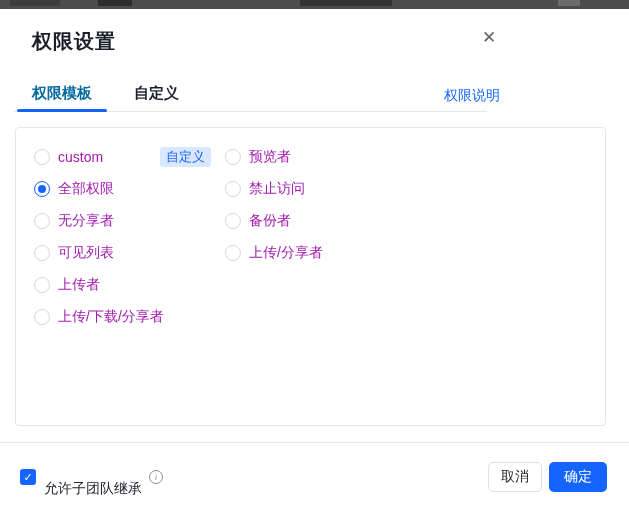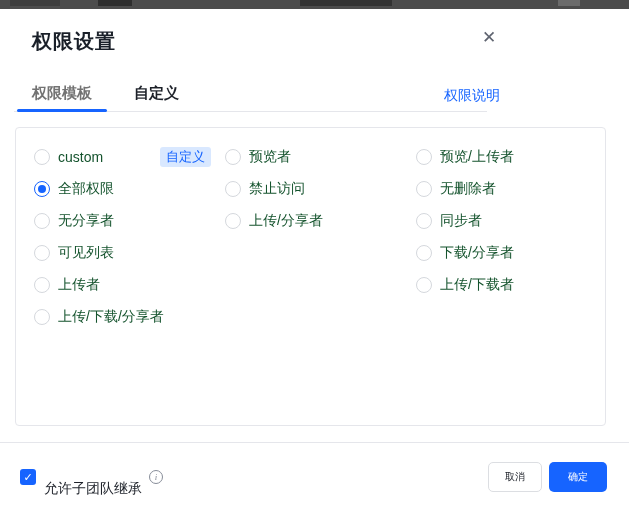--- a/index.html
+++ b/index.html
@@ -36,21 +36,21 @@
   .tabbar {
     position: absolute; left: 14px; top: 68px; width: 473px; height: 35px;
     border-bottom: 1px solid #e5e6eb; display: flex; padding-left: 3px;
   }
   .tab {
     position: relative; height: 100%; padding: 0 15px;
     display: flex; align-items: flex-end; padding-bottom: 8px;
     font-size: 15px; font-weight: 600; color: #1d2129; cursor: pointer;
     margin-right: 12px;
   }
-  .tab.active { color: #737373; }
+  .tab.active { color: #0369a1; }
   .tab.active::after {
     content: ""; position: absolute; left: 0; right: 0; bottom: -1px;
     height: 3px; background: #1664ff; border-radius: 2px;
   }
   .help-link {
     position: absolute; right: 22px; top: 78px;
     font-size: 14px; color: #1664ff; cursor: pointer; text-decoration: none;
   }
   .panel {
     position: absolute; left: 15px; top: 118px; width: 591px; height: 299px;
@@ -67,21 +67,21 @@
     width: 16px; height: 16px; border-radius: 50%;
     border: 1px solid #d5d8dd; background: #fff; flex: 0 0 16px;
     position: relative; margin-right: 8px;
   }
   .radio.selected { border: 1.5px solid #1664ff; }
   .radio.selected::after {
     content: ""; position: absolute; left: 50%; top: 50%;
     width: 8px; height: 8px; margin: -4px 0 0 -4px;
     border-radius: 50%; background: #1664ff;
   }
-  .opt-label { font-size: 14px; color: #14532d; white-space: nowrap; }
+  .opt-label { font-size: 14px; color: #a21caf; white-space: nowrap; }
   .badge {
     margin-left: auto; margin-right: 14px;
     background: #d9e8ff; color: #1664ff;
     font-size: 13px; line-height: 20px; padding: 0 6px;
     border-radius: 3px; white-space: nowrap;
   }
   .footer-divider {
     position: absolute; left: 0; top: 433px; width: 629px; height: 1px;
     background: #e5e6eb;
   }
@@ -96,21 +96,21 @@
   }
   .inherit-label { font-size: 14px; color: #1d2129; margin-left: 8px; white-space: nowrap; margin-top: 23px; }
   .info-circle {
     width: 14px; height: 14px; margin-left: 7px;
     border: 1px solid #878d99; border-radius: 50%;
     color: #878d99; font-size: 9px; line-height: 12px; text-align: center;
     font-family: "Liberation Serif", "DejaVu Serif", serif; font-style: italic;
   }
   .btn {
     position: absolute; top: 453px; height: 30px; border-radius: 5px;
-    font-size: 10px; cursor: pointer;
+    font-size: 14px; cursor: pointer;
     display: flex; align-items: center; justify-content: center;
     font-family: "Liberation Sans", "DejaVu Sans", sans-serif;
   }
   .btn-cancel {
     left: 488px; width: 54px; background: #fff; color: #1d2129;
     border: 1px solid #dcdee2;
   }
   .btn-confirm {
     left: 549px; width: 58px; background: #1664ff; color: #ffffff; border: none;
   }
@@ -176,46 +176,28 @@
       <div class="opt">
         <span class="radio"></span>
         <span class="opt-label">预览者</span>
       </div>
       <div class="opt">
         <span class="radio"></span>
         <span class="opt-label">禁止访问</span>
       </div>
       <div class="opt">
         <span class="radio"></span>
+        <span class="opt-label">备份者</span>
+      </div>
+      <div class="opt">
+        <span class="radio"></span>
         <span class="opt-label">上传/分享者</span>
       </div>
     </div>
 
-    <div class="col col-3">
-      <div class="opt">
-        <span class="radio"></span>
-        <span class="opt-label">预览/上传者</span>
-      </div>
-      <div class="opt">
-        <span class="radio"></span>
-        <span class="opt-label">无删除者</span>
-      </div>
-      <div class="opt">
-        <span class="radio"></span>
-        <span class="opt-label">同步者</span>
-      </div>
-      <div class="opt">
-        <span class="radio"></span>
-        <span class="opt-label">下载/分享者</span>
-      </div>
-      <div class="opt">
-        <span class="radio"></span>
-        <span class="opt-label">上传/下载者</span>
-      </div>
-    </div>
 
   </div>
 
   <div class="footer-divider"></div>
 
   <label class="inherit">
     <span class="checkbox">✓</span>
     <span class="inherit-label">允许子团队继承</span>
     <span class="info-circle">i</span>
   </label>

